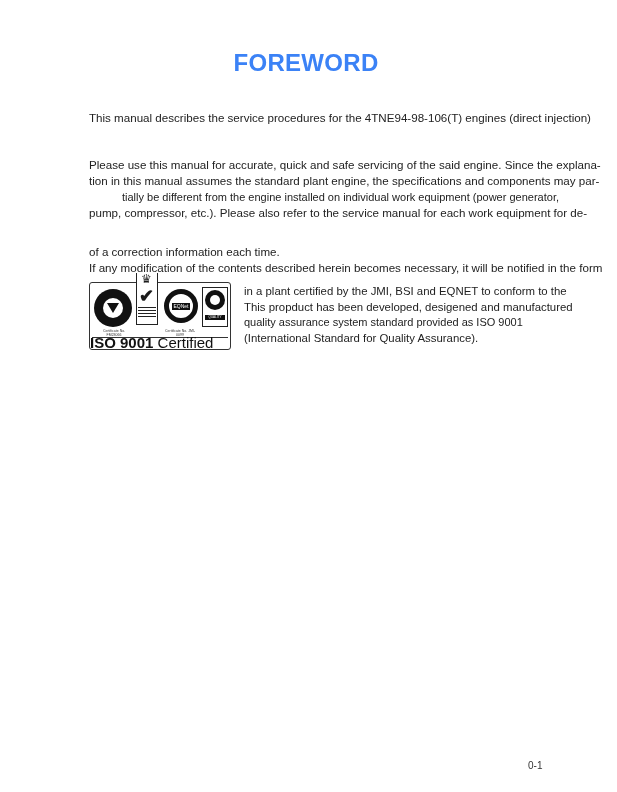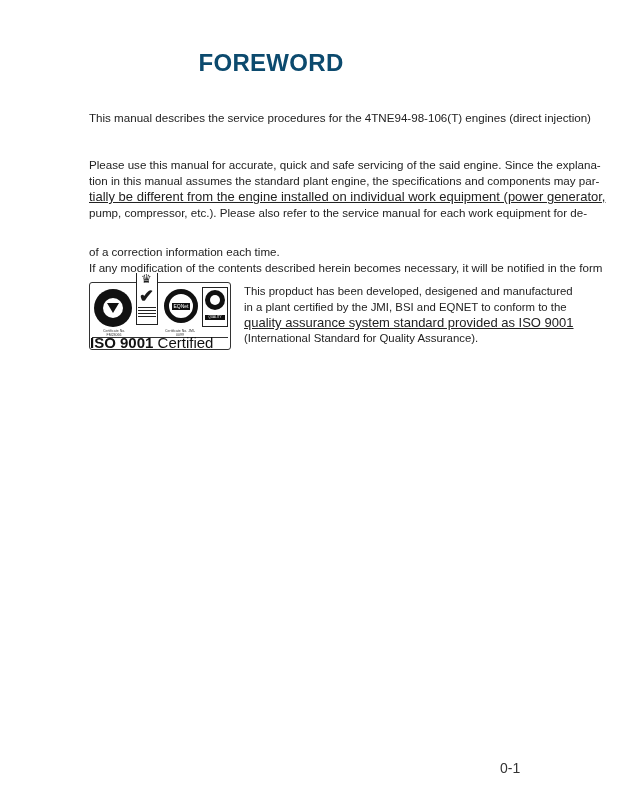--- a/index.html
+++ b/index.html
@@ -1,25 +1,25 @@
 <!DOCTYPE html>
 <html><head>
 <meta charset="utf-8">
 <style>
   html, body { margin: 0; padding: 0; background: #ffffff; }
   body { width: 617px; height: 792px; position: relative; overflow: hidden;
          font-family: "Liberation Sans", sans-serif; color: #1a1a1a; }
   .title { position: absolute; left: 0; width: 542px; top: 49px; text-align: center;
-           font-weight: bold; font-size: 24px; letter-spacing: 0.3px; color: #0c4a6e; }
+           font-weight: bold; font-size: 24px; letter-spacing: 0.3px; color: #3b82f6; padding-left: 35px; }
   .para { position: absolute; left: 89px; width: 470px; font-size: 11.6px; line-height: 16px; color: #222; margin-top: 14px; }
   .para .line { display: block; white-space: nowrap; }
   .p1 { top: 96px; }
   .p2 { top: 143px; text-align: right; }
   .p3 { top: 230px; }
-  .small { font-size: 13px; text-decoration: underline; }
+  .small { font-size: 11px; }
   .cert-box { position: absolute; left: 89px; top: 282px; width: 142px; height: 68px;
               border: 1px solid #333; border-radius: 3px; box-sizing: border-box; background: #fff; }
   .logo { position: absolute; }
   .logo-bsi { left: 4px; top: 6px; width: 38px; height: 38px; border-radius: 50%; background: #111; }
   .logo-bsi .inner { position: absolute; left: 9px; top: 9px; width: 20px; height: 20px; border-radius: 50%; background: #fff; }
   .logo-bsi .tri { position: absolute; left: 13px; top: 14px; width: 0; height: 0;
                    border-left: 6px solid transparent; border-right: 6px solid transparent; border-top: 10px solid #111; }
   .logo-ukas { left: 46px; top: -10px; width: 22px; height: 52px; border: 1px solid #222; border-top: none; box-sizing: border-box; background: #fff; }
   .logo-ukas .crown { position: absolute; left: 4px; top: 0; font-size: 12px; line-height: 12px; }
   .logo-ukas .check { position: absolute; left: 2px; top: 14px; font-size: 18px; font-weight: bold; line-height: 18px; }
@@ -31,21 +31,21 @@
   .logo-jqa .circ .in { position: absolute; left: 5px; top: 5px; width: 10px; height: 10px; border-radius: 50%; background: #fff; }
   .logo-jqa .bar { position: absolute; left: 2px; top: 27px; width: 20px; height: 5px; background: #111; color: #fff; font-size: 3px; line-height: 5px; text-align: center; overflow: hidden; }
   .cert-no { position: absolute; font-size: 3.5px; line-height: 4px; text-align: center; color: #333; }
   .cert-no-1 { left: 6px; top: 46px; width: 36px; }
   .cert-no-2 { left: 72px; top: 46px; width: 36px; }
   .divider-h { position: absolute; left: 2px; top: 54px; width: 136px; height: 0; border-top: 1px solid #333; }
   .iso-label { position: absolute; left: 0; width: 140px; top: 54px; text-align: left; font-size: 15px; line-height: 12px; color: #111; }
   .iso-label b { font-weight: bold; }
   .iso-text { position: absolute; left: 244px; top: 284px; width: 320px; font-size: 11.4px; line-height: 15.5px; color: #222; }
   .iso-text .line { display: block; white-space: nowrap; }
-  .page-no { position: absolute; left: 500px; top: 760px; font-size: 14px; color: #333; }
+  .page-no { position: absolute; left: 528px; top: 760px; font-size: 10px; color: #333; }
 </style>
 </head>
 <body>
 
 <div class="title">FOREWORD</div>
 
 <div class="para p1">
   <span class="line">This manual describes the service procedures for the 4TNE94-98-106(T) engines (direct injection)</span>
 </div>
 
@@ -80,19 +80,19 @@
       </div>
     <div class="bar">QUALITY SYSTEM</div>
   </div>
   <div class="cert-no cert-no-1">Certificate No. FM23066</div>
   <div class="cert-no cert-no-2">Certificate No. JMI-0099</div>
   <div class="divider-h"></div>
   <div class="iso-label"><b>ISO 9001</b><span> Certified</span></div>
 </div>
 
 <div class="iso-text">
+  <span class="line">in a plant certified by the JMI, BSI and EQNET to conform to the</span>
   <span class="line">This propduct has been developed, desigened and manufactured</span>
-  <span class="line">in a plant certified by the JMI, BSI and EQNET to conform to the</span>
   <span class="line small">quality assurance system standard provided as ISO 9001</span>
   <span class="line">(International Standard for Quality Assurance).</span>
 </div>
 
 <div class="page-no">0-1</div>
 
 </body></html>

